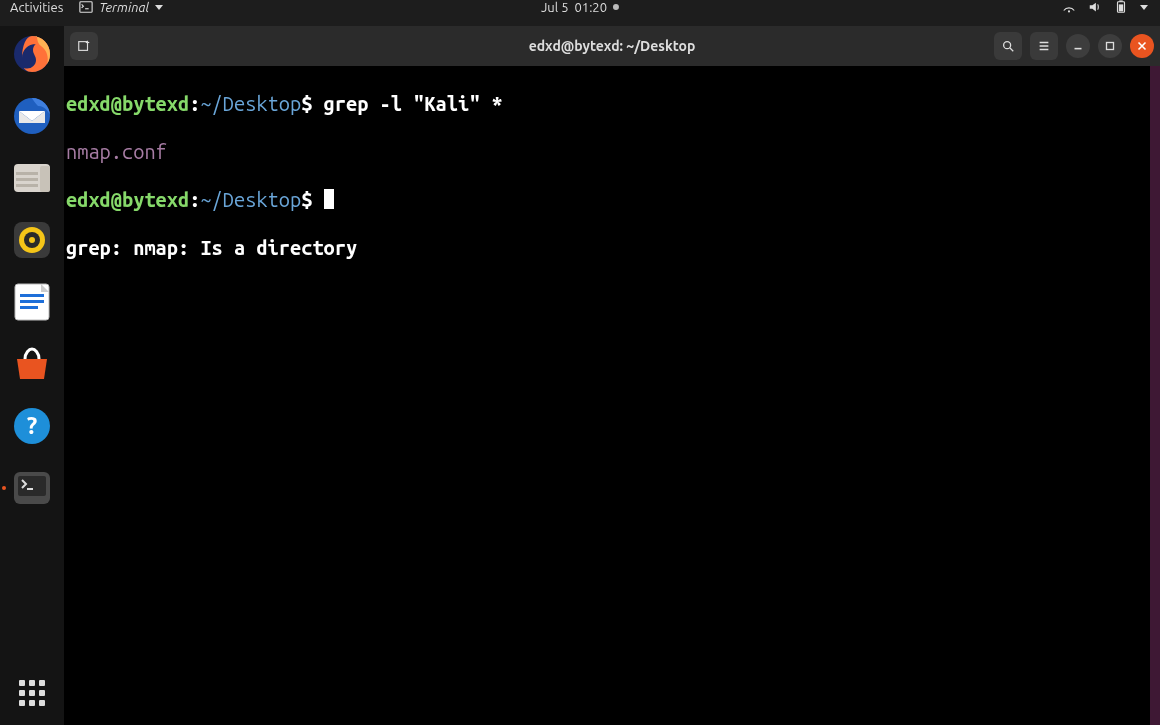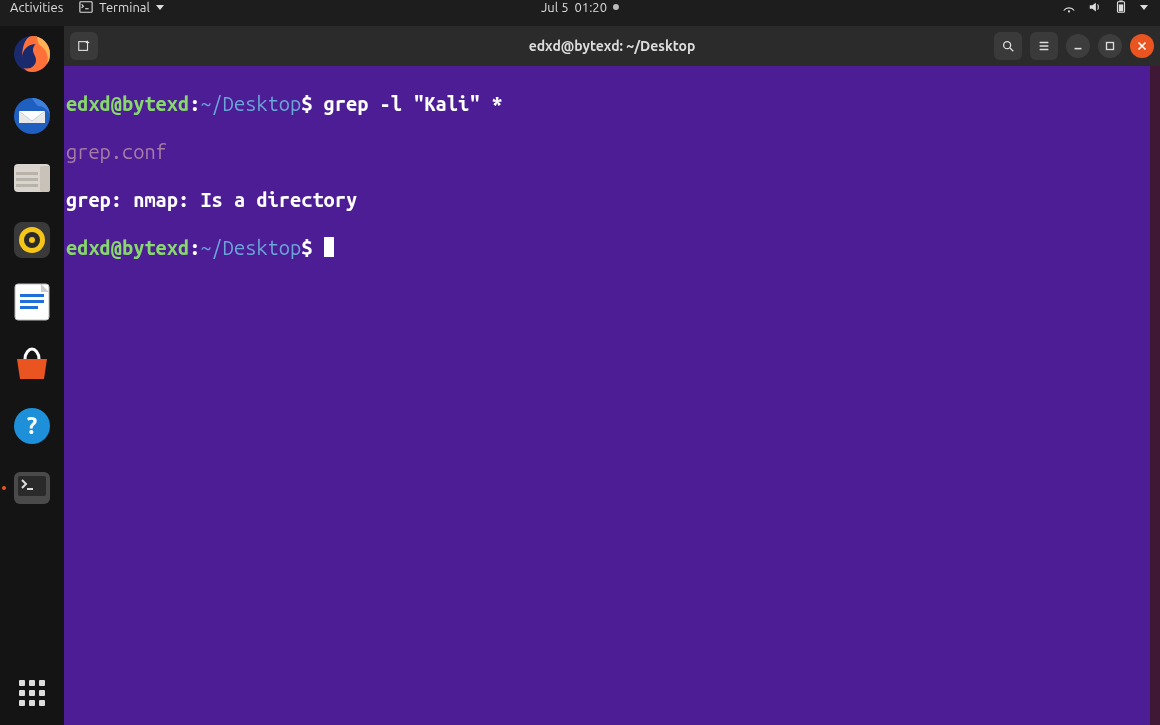--- a/index.html
+++ b/index.html
@@ -12,21 +12,21 @@
     background: #1d1d1d;
     display: flex;
     align-items: flex-end;
     color: #ddd;
     font-size: 13px;
     position: relative;
   }
   .topbar .left { display: flex; align-items: center; gap: 16px; padding-left: 10px; }
   .topbar .center { position: absolute; left: 50%; transform: translateX(-50%); display: flex; align-items: center; gap: 6px; }
   .topbar .right { margin-left: auto; display: flex; align-items: center; gap: 12px; padding-right: 12px; }
-  .topbar .menu { display: flex; align-items: center; gap: 6px; }
+  .topbar .menu { display: flex; align-items: center; gap: 6px; font-style: italic; }
   .topbar .dot { width: 6px; height: 6px; border-radius: 50%; background: #bbb; }
   .tri-down { width: 0; height: 0; border-left: 4px solid transparent; border-right: 4px solid transparent; border-top: 5px solid #ddd; }
   .tb-icon { width: 14px; height: 14px; fill: #ddd; }
 
   
   .dock {
     position: absolute;
     left: 0; top: 26px; bottom: 0;
     width: 64px;
     background: rgba(20,20,20,0.92);
@@ -59,21 +59,21 @@
     gap: 4px;
     justify-content: center;
     align-content: center;
   }
   .apps-grid span { background: #ddd; border-radius: 1px; }
 
   
   .window {
     position: absolute;
     left: 64px; top: 26px; right: 0; bottom: 0;
-    background: #4c1d95;
+    background: #000000;
     display: flex; flex-direction: column;
   }
   .titlebar {
     height: 40px;
     background: #2b2b2b;
     display: flex; align-items: center;
     color: #ddd;
     font-size: 14px;
     font-weight: 600;
     position: relative;
@@ -278,18 +278,18 @@
       <div class="tb-btn round close">
         <svg viewBox="0 0 16 16">
             <path d="M4 4l8 8M12 4l-8 8" stroke="#fff" stroke-width="1.8"></path>
           </svg>
       </div>
     </div>
   </div>
 
   <div class="terminal">
 <div class="line"><span class="c-user">edxd@bytexd</span><span class="c-white">:</span><span class="c-path">~/Desktop</span><span class="c-white">$</span><span class="c-out"> grep -l "Kali" *</span></div>
-<div class="line"><span class="c-file">grep.conf</span></div>
+<div class="line"><span class="c-file">nmap.conf</span></div>
+<div class="line"><span class="c-user">edxd@bytexd</span><span class="c-white">:</span><span class="c-path">~/Desktop</span><span class="c-white">$</span><span> </span><span class="cursor"></span></div>
 <div class="line"><span class="c-out">grep: nmap: Is a directory</span></div>
-<div class="line"><span class="c-user">edxd@bytexd</span><span class="c-white">:</span><span class="c-path">~/Desktop</span><span class="c-white">$</span><span> </span><span class="cursor"></span></div>
     <div class="scrollbar"><div class="thumb"></div></div>
   </div>
 </div>
 
 </body></html>

